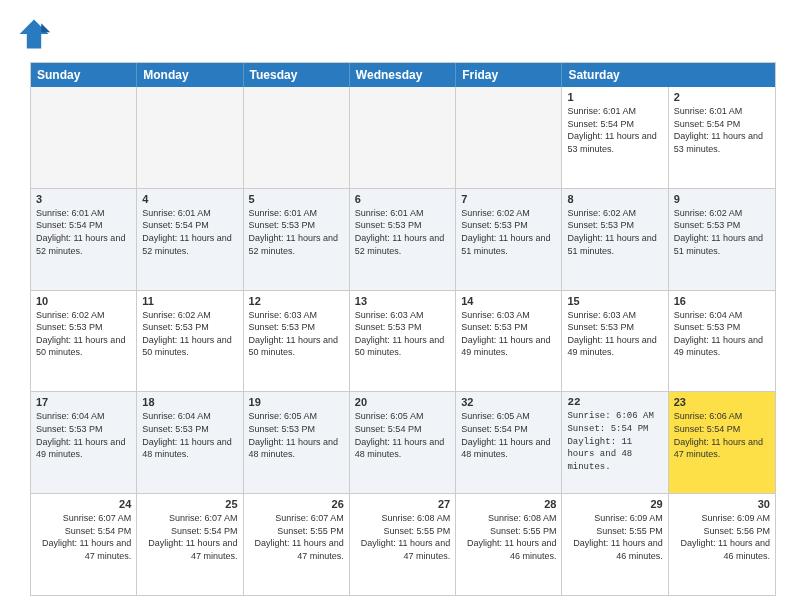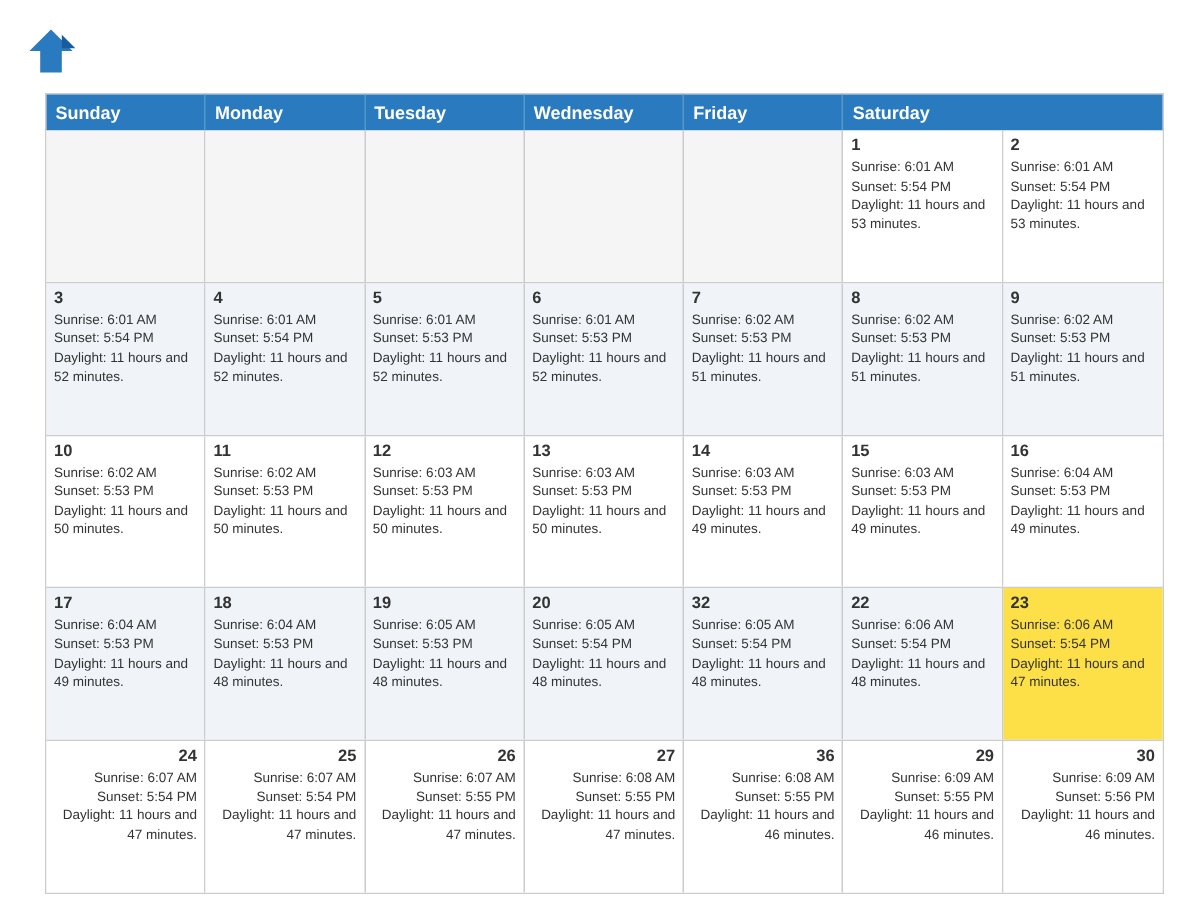--- a/index.html
+++ b/index.html
@@ -270,21 +270,21 @@
             <div class="cell-text" style="white-space: pre-line;">Sunrise: 6:05 AM
 Sunset: 5:54 PM
 Daylight: 11 hours and 48 minutes.</div>
           </div>
           <div class="cal-cell alt-row" style="background: rgb(240, 244, 248);">
             <div class="day-num">32</div>
             <div class="cell-text" style="white-space: pre-line;">Sunrise: 6:05 AM
 Sunset: 5:54 PM
 Daylight: 11 hours and 48 minutes.</div>
           </div>
-          <div class="cal-cell alt-row" style="background: rgb(240, 244, 248);">
+          <div class="cal-cell alt-row" style="background: rgb(240, 244, 248); font-family: Liberation Mono, monospace;">
             <div class="day-num">22</div>
             <div class="cell-text" style="white-space: pre-line;">Sunrise: 6:06 AM
 Sunset: 5:54 PM
 Daylight: 11 hours and 48 minutes.</div>
           </div>
           <div class="cal-cell alt-row" style="background: #fde047;">
             <div class="day-num">23</div>
             <div class="cell-text" style="white-space: pre-line;">Sunrise: 6:06 AM
 Sunset: 5:54 PM
 Daylight: 11 hours and 47 minutes.</div>
@@ -309,21 +309,21 @@
 Sunset: 5:55 PM
 Daylight: 11 hours and 47 minutes.</div>
           </div>
           <div class="cal-cell">
             <div class="day-num">27</div>
             <div class="cell-text" style="white-space: pre-line;">Sunrise: 6:08 AM
 Sunset: 5:55 PM
 Daylight: 11 hours and 47 minutes.</div>
           </div>
           <div class="cal-cell">
-            <div class="day-num">36</div>
+            <div class="day-num">28</div>
             <div class="cell-text" style="white-space: pre-line;">Sunrise: 6:08 AM
 Sunset: 5:55 PM
 Daylight: 11 hours and 46 minutes.</div>
           </div>
           <div class="cal-cell">
             <div class="day-num">29</div>
             <div class="cell-text" style="white-space: pre-line;">Sunrise: 6:09 AM
 Sunset: 5:55 PM
 Daylight: 11 hours and 46 minutes.</div>
           </div>

